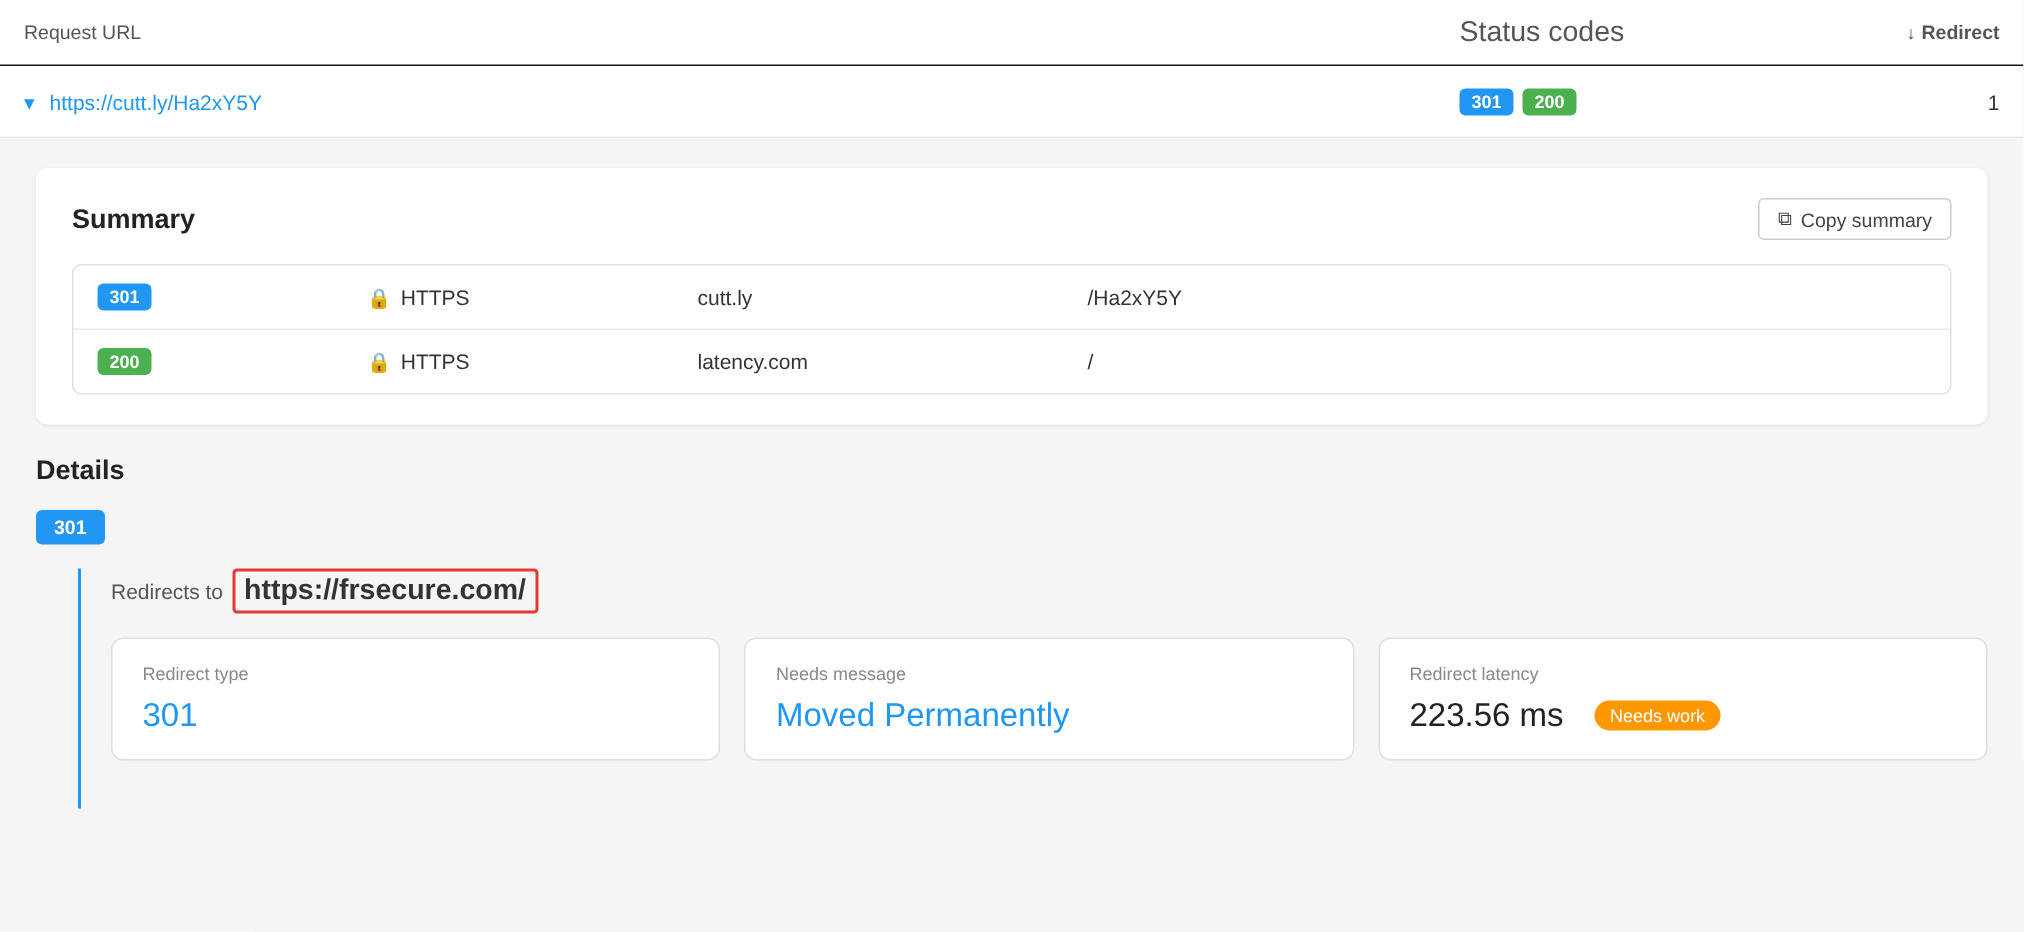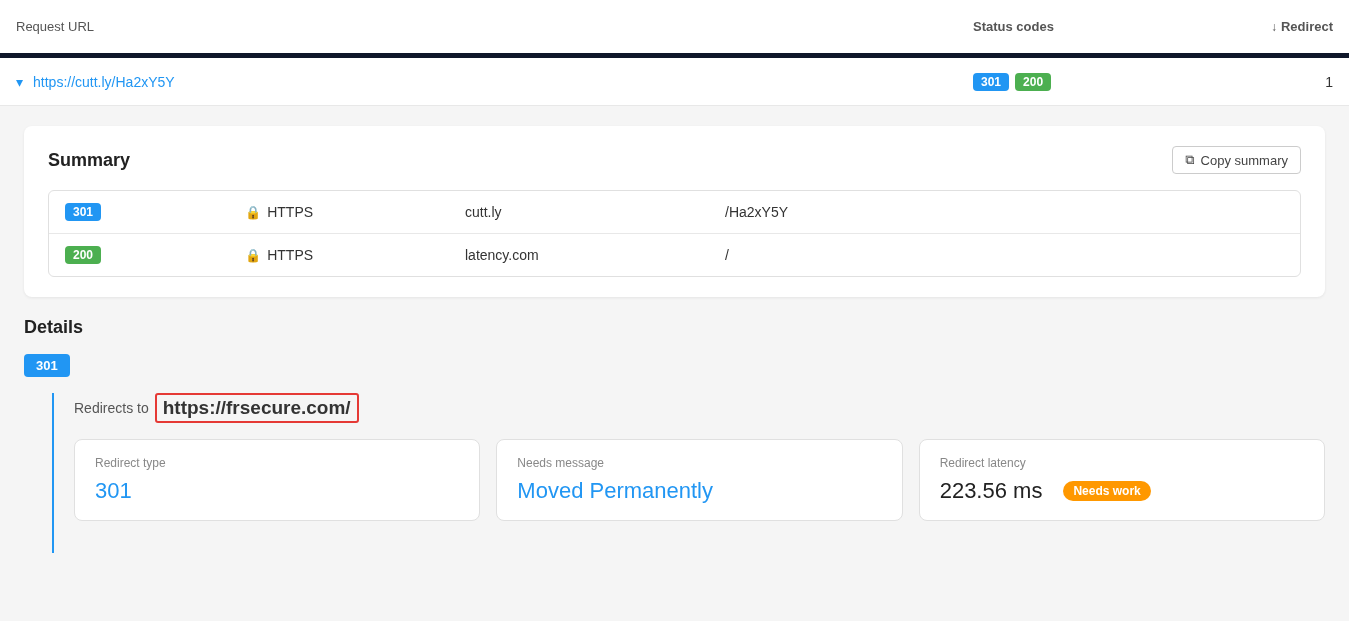--- a/index.html
+++ b/index.html
@@ -1,23 +1,23 @@
 <!DOCTYPE html>
 <html><head>
   <meta charset="utf-8">
   <style>
     * { box-sizing: border-box; margin: 0; padding: 0; }
     body { font-family: -apple-system, BlinkMacSystemFont, 'Segoe UI', Arial, sans-serif; background: #fff; color: #333; font-size: 14px; }
 
     .top-bar {
-      display: flex; align-items: center; border-bottom: 5px solid #0f172a;
-      padding: 0 16px; height: 58px; background: #fff;
+      display: flex; align-items: center; border-bottom: 1px solid #0f172a;
+      padding: 0 16px; height: 44px; background: #fff;
     }
     .top-bar-request { flex: 1; font-size: 13px; color: #555; font-weight: 500; }
-    .top-bar-status { width: 200px; font-size: 13px; color: #555; font-weight: 700; }
+    .top-bar-status { width: 200px; font-size: 19px; color: #555; font-weight: 400; }
     .top-bar-redirects { width: 160px; text-align: right; font-size: 13px; color: #555; font-weight: 700; display: flex; align-items: center; justify-content: flex-end; gap: 4px; }
 
     .url-row {
       display: flex; align-items: center; padding: 0 16px; height: 48px;
       border-bottom: 1px solid #e8e8e8; background: #fff;
     }
     .url-row-chevron { color: #2196f3; margin-right: 10px; font-size: 14px; cursor: pointer; }
     .url-link { color: #2196f3; text-decoration: none; font-size: 14px; flex: 1; }
     .status-badges { display: flex; gap: 6px; width: 200px; }
     .badge { display: inline-block; padding: 2px 8px; border-radius: 4px; font-size: 12px; font-weight: 600; color: #fff; }
@@ -55,21 +55,21 @@
 
     .redirects-to-row { display: flex; align-items: center; gap: 6px; margin-bottom: 16px; margin-left: 50px; font-size: 14px; color: #555; }
     .redirect-url { color: #333; font-weight: 600; border: 2px solid #e53935; padding: 2px 6px; border-radius: 3px; font-size: 19px; text-decoration: none; }
 
     .cards-row { display: flex; gap: 16px; margin-left: 50px; }
     .info-card { background: #fff; border: 1px solid #e0e0e0; border-radius: 8px; padding: 16px 20px; flex: 1; min-width: 0; }
     .card-label { font-size: 12px; color: #888; margin-bottom: 8px; }
     .card-value { font-size: 22px; font-weight: 400; color: #2196f3; }
     .card-value-row { display: flex; align-items: center; gap: 21px; }
     .card-value-latency { font-size: 22px; font-weight: 500; color: #222; }
-    .needs-work-badge { background: #ff9800; color: #fff; padding: 3px 10px; border-radius: 20px; font-size: 12px; font-weight: 700; text-align: center; }
+    .needs-work-badge { background: #ff9800; color: #fff; padding: 3px 10px; border-radius: 20px; font-size: 12px; font-weight: 400; text-align: center; }
 
     .status-message-value { font-size: 22px; color: #2196f3; font-weight: 400; }
   </style>
 </head>
 <body>
 
 <div class="top-bar">
   <div class="top-bar-request">Request URL</div>
   <div class="top-bar-status">Status codes</div>
   <div class="top-bar-redirects">

